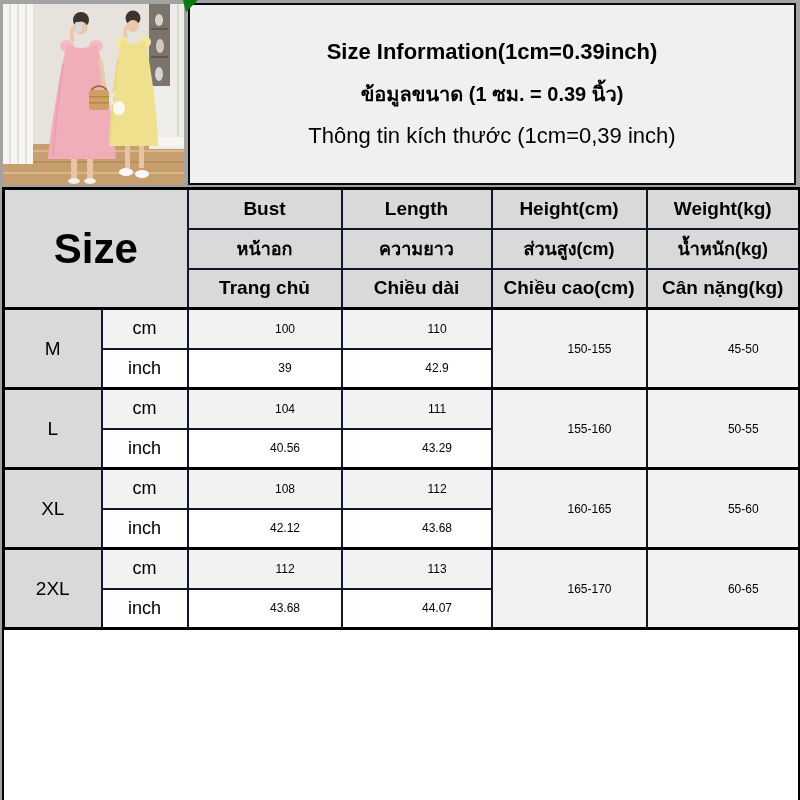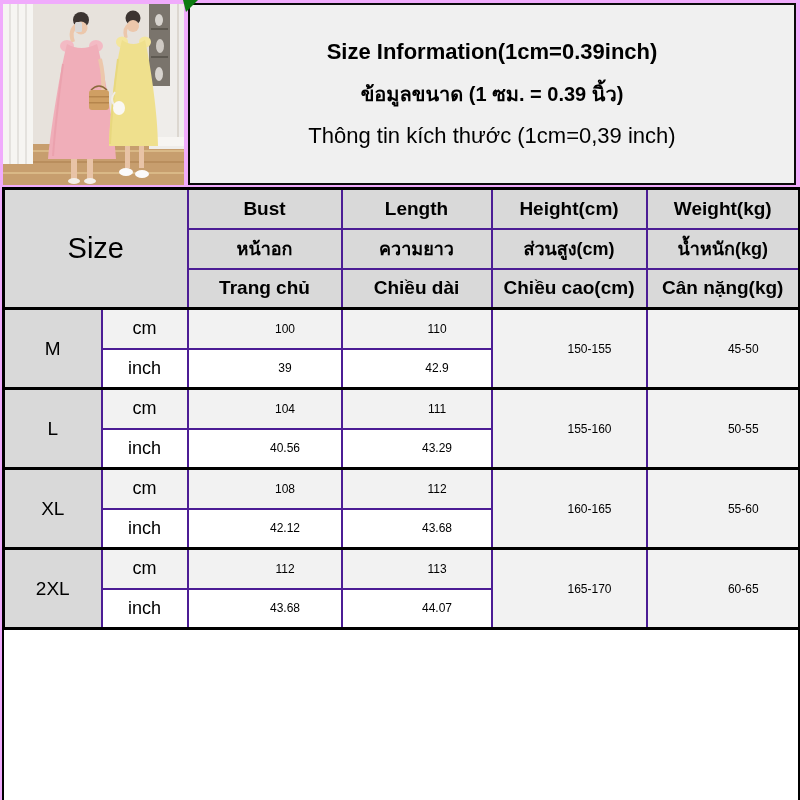--- a/index.html
+++ b/index.html
@@ -1,38 +1,38 @@
 <!DOCTYPE html>
 <html><head>
 <meta charset="utf-8">
 <style>
   html,body{margin:0;padding:0;background:#ffffff;}
   body{width:800px;height:800px;overflow:hidden;font-family:"Liberation Sans", sans-serif;color:#000;}
-  .canvas{position:relative;width:800px;height:800px;background:#f0abfc;}
+  .canvas{position:relative;width:800px;height:800px;background:#a3a3a3;}
 
   
   .top{position:relative;width:800px;height:187px;}
   .photo{position:absolute;left:3px;top:4px;width:181px;height:181px;display:block;}
   .title-box{position:absolute;left:188px;top:3px;width:604px;height:178px;
     border:2px solid #0a0a0a;background:#f0f0f0;
     display:flex;flex-direction:column;justify-content:center;align-items:center;row-gap:13px;}
   .title-en{font-size:22px;font-weight:700;}
   .title-th{font-size:20px;font-weight:700;}
   .title-vi{font-size:22px;font-weight:400;}
   .corner-flag{position:absolute;left:183px;top:0;width:15px;height:12px;}
 
   
   table{border-collapse:collapse;table-layout:fixed;width:796px;margin:0 0 0 2px;}
-  th,td{border:2px solid #4c1d95;text-align:center;vertical-align:middle;padding:0;overflow:hidden;}
+  th,td{border:2px solid #0f172a;text-align:center;vertical-align:middle;padding:0;overflow:hidden;}
   table{border:3px solid #000;}
   tr.hdr th{background:#d9d9d9;height:31px;}
   .hd-en{font-size:19px;font-weight:700;}
   .hd-th{font-size:18px;font-weight:700;}
   .hd-vi{font-size:19px;font-weight:700;margin-top:28px;}
-  .size-hd{font-size:29px;font-weight:400;background:#d9d9d9;}
+  .size-hd{font-size:42px;font-weight:700;background:#d9d9d9;}
   tbody th{font-weight:400;}
   .size-lb{background:#d9d9d9;font-size:19px;}
   .unit{font-size:18px;background:#fff;}
   td{font-size:12px;font-weight:400;background:#fff;padding-left:41px;}
   .shade{background:#f2f2f2;}
   tbody tr{height:40px;}
   tr.grp th, tr.grp td{border-top:3px solid #000;}
 
   
   .attention{margin:0 0 0 2px;width:788px;height:160px;border:2px solid #000;border-top:none;

